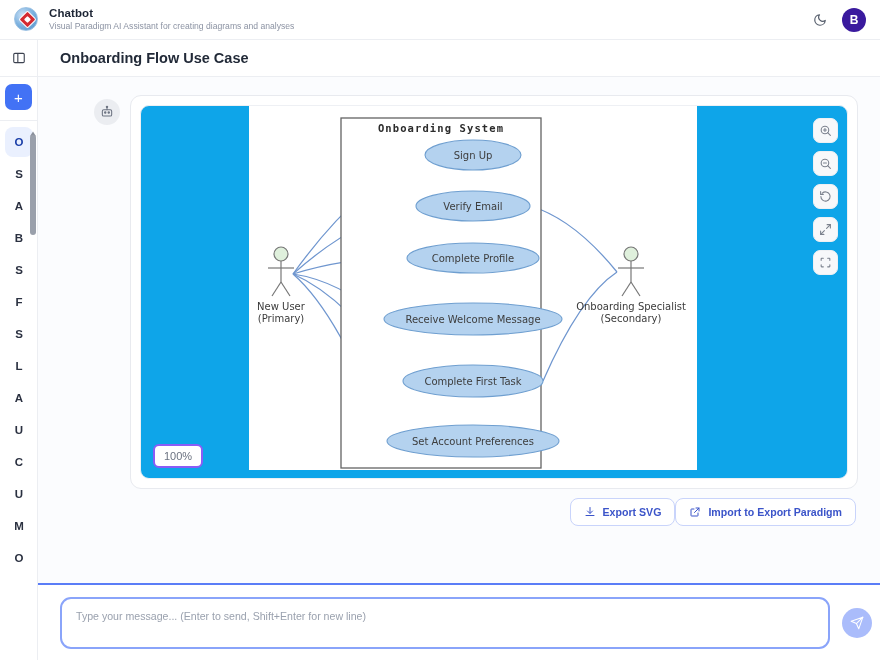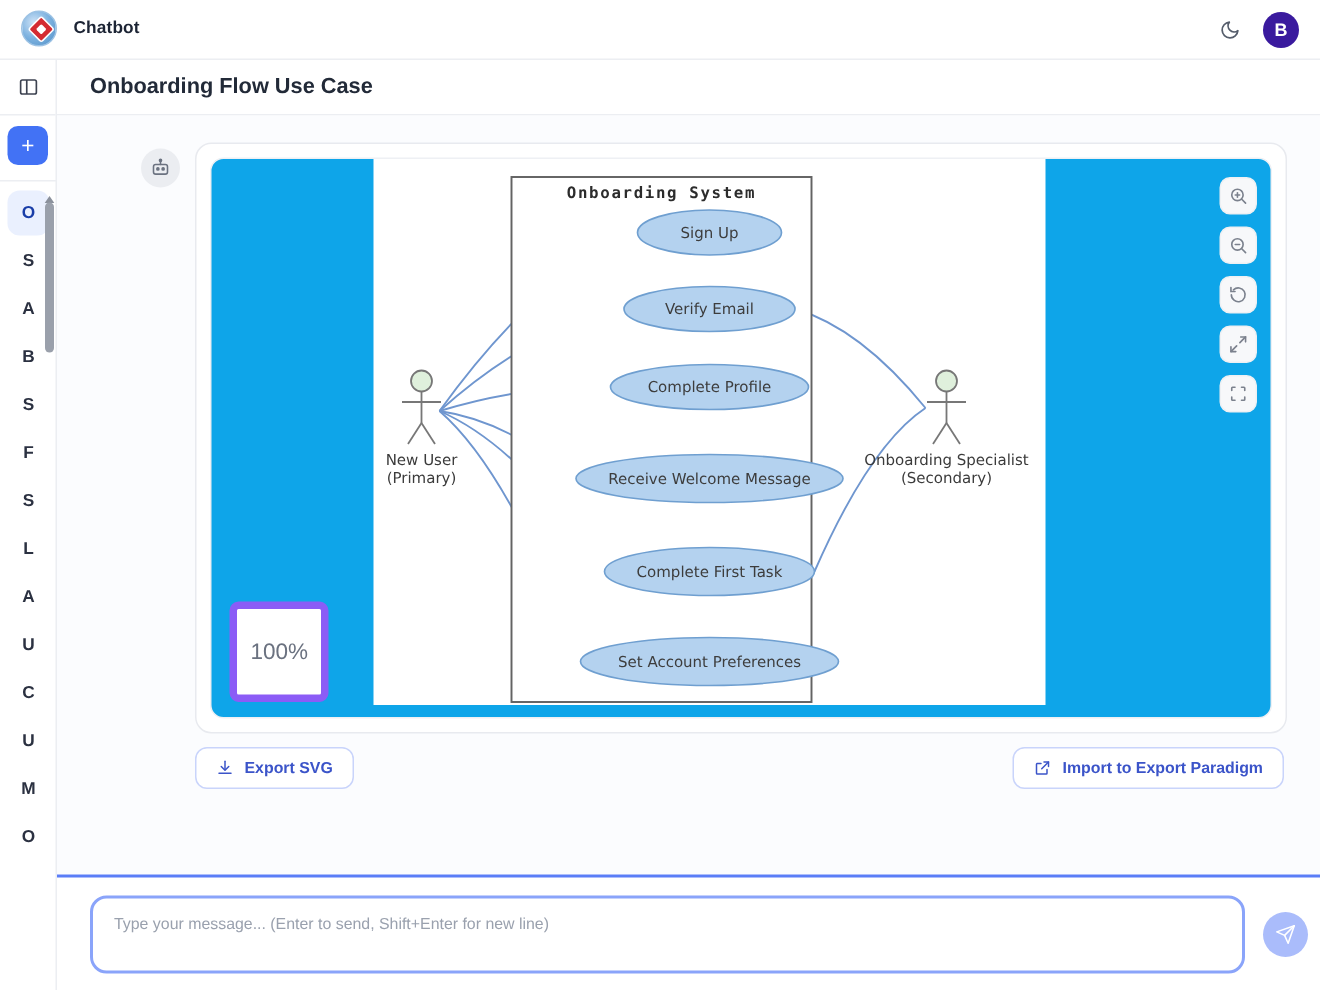--- a/index.html
+++ b/index.html
@@ -131,35 +131,35 @@
   .diagram-inner {
     background: #0ea5e9; border: 1px solid #eef0f4; border-radius: 9px;
     height: 374px; position: relative; overflow: hidden;
   }
   .svg-canvas {
     position: absolute; left: 108px; top: 0px; width: 448px; height: 364px;
     background: #ffffff;
   }
   .zoom-badge {
     position: absolute; left: 12px; bottom: 10px; background: #ffffff;
-    border: 5px solid #8b5cf6; border-radius: 6px; font-size: 15px;
-    color: #6b7280; padding: 20px 9px;
+    border: 2px solid #8b5cf6; border-radius: 6px; font-size: 11px;
+    color: #6b7280; padding: 4px 9px;
   }
   .ctrl-col {
     position: absolute; right: 9px; top: 12px;
     display: flex; flex-direction: column; gap: 8px;
   }
   .ctrl-btn {
     width: 25px; height: 25px; border-radius: 7px; background: #f7f8fa;
     border: 1px solid #eef0f3; display: flex; align-items: center;
     justify-content: center; cursor: pointer;
   }
 
   .card-actions {
-    display: flex; justify-content: space-between; gap: 28px;
+    display: flex; justify-content: flex-end; gap: 0;
     margin-top: 9px; padding-right: 2px;
   }
   .act-btn {
     display: flex; align-items: center; gap: 7px;
     border: 1px solid #c9d4fb; border-radius: 8px; background: #ffffff;
     color: #3b54c9; font-size: 10.6px; font-weight: 700;
     padding: 7px 13px; cursor: pointer;
   }
 
   
@@ -184,20 +184,21 @@
 
 <div id="app">
 
   <div class="brandbar">
     <div class="brand-logo">
       <div class="globe"></div>
         <div class="diamond"></div>
     </div>
     <div class="brand-text">
       <div class="brand-title">Chatbot</div>
+      <div class="brand-sub">Visual Paradigm AI Assistant for creating diagrams and analyses</div>
     </div>
     <div class="brand-right">
       <div class="moon-btn" title="Toggle theme">
         <svg width="14" height="14" viewBox="0 0 24 24" fill="none" stroke="#555d6b" stroke-width="2" stroke-linecap="round" stroke-linejoin="round">
           <path d="M21 12.79A9 9 0 1 1 11.21 3 7 7 0 0 0 21 12.79z"></path>
         </svg>
       </div>
       <div class="avatar">B</div>
     </div>
   </div>

